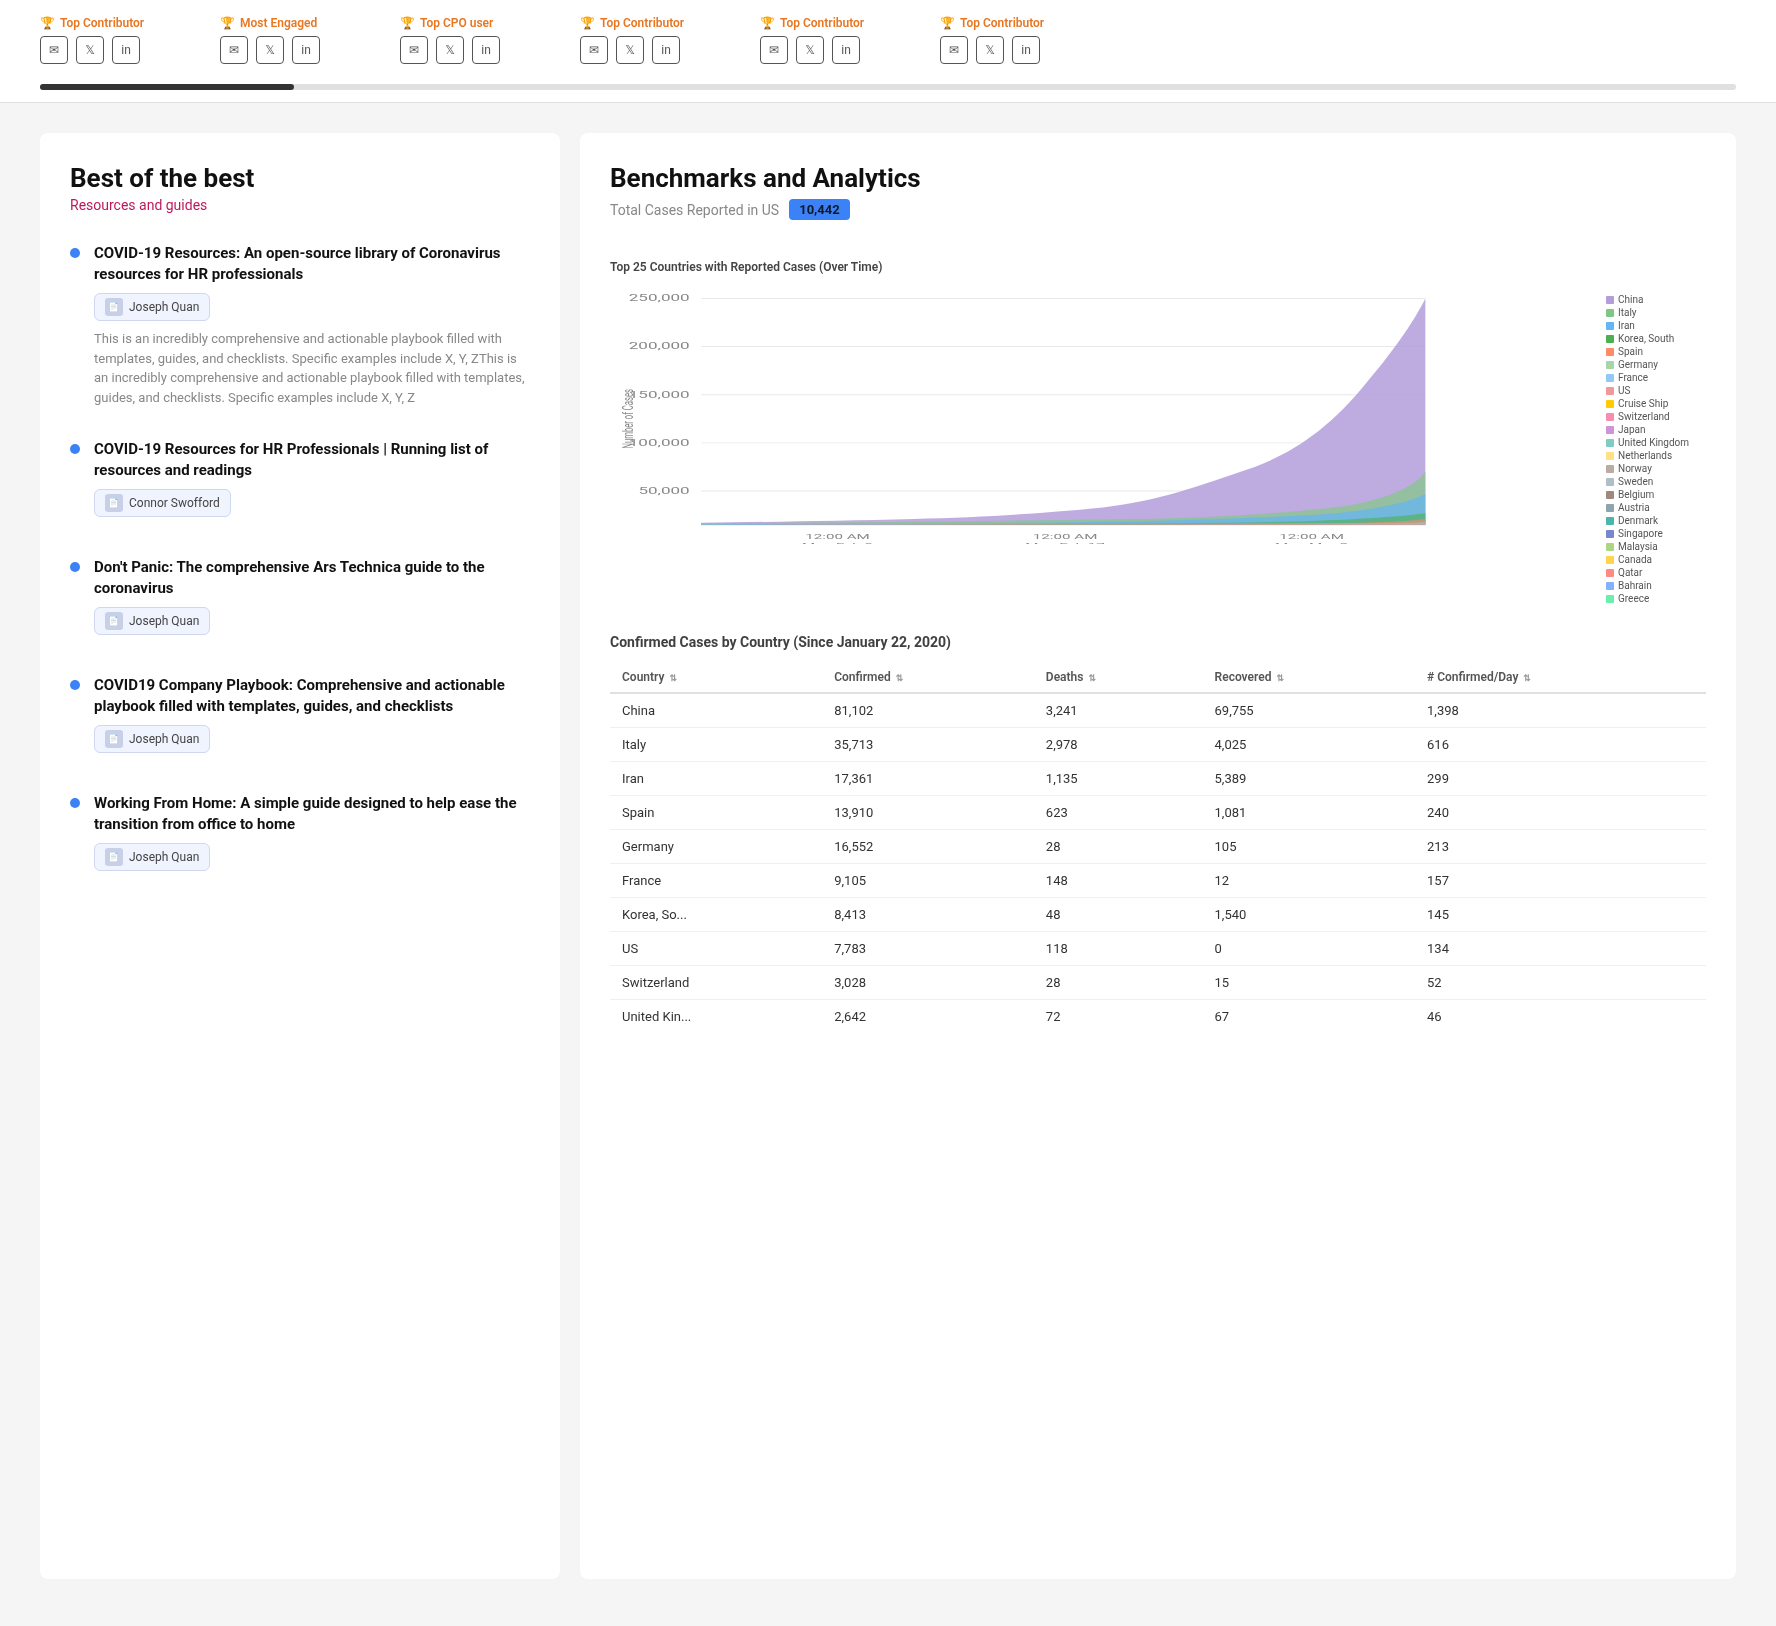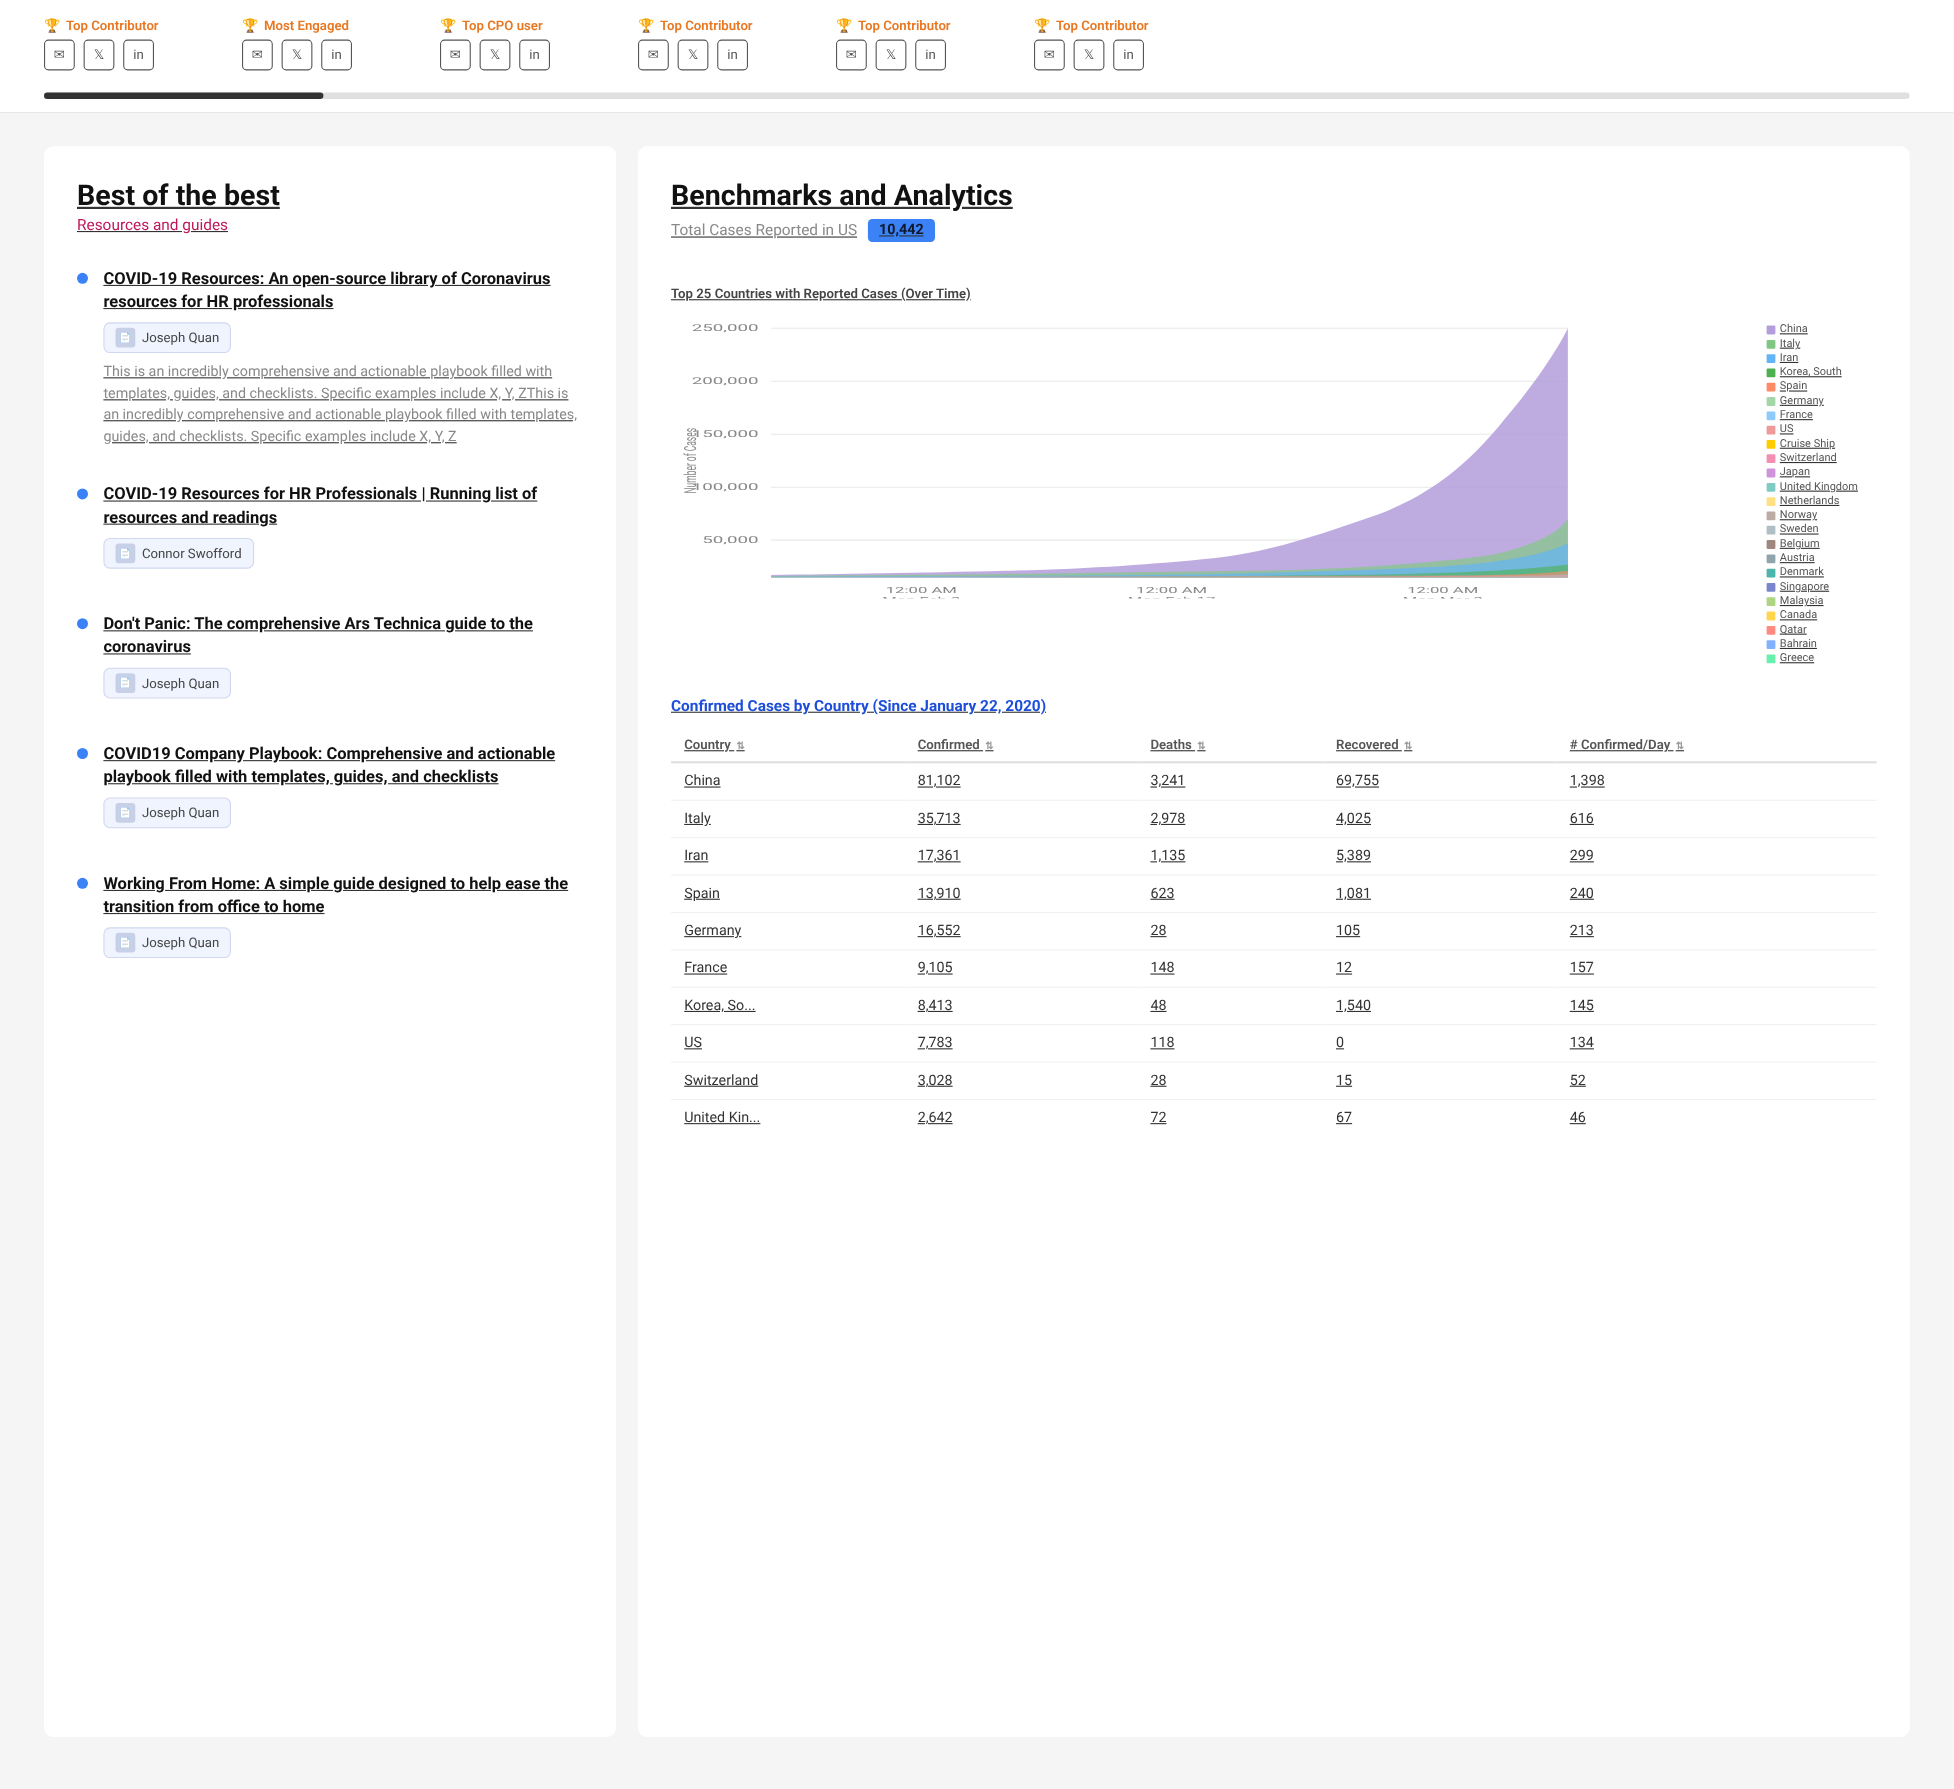--- a/index.html
+++ b/index.html
@@ -69,21 +69,20 @@
       border-radius: 3px;
     }
 
     
     .main-content {
       display: flex;
       gap: 0;
       padding: 30px 40px;
       background: #f5f5f5;
       min-height: calc(100vh - 120px);
-      text-decoration: underline;
     }
 
     
     .left-panel {
       flex: 0 0 520px;
       background: #fff;
       border-radius: 8px;
       padding: 30px;
       margin-right: 20px;
     }
@@ -227,21 +226,21 @@
       height: 8px;
       border-radius: 1px;
       flex-shrink: 0;
     }
 
     
     .table-section {}
     .table-title {
       font-size: 14px;
       font-weight: 700;
-      color: #1d4ed8;
+      color: #404040;
       margin-bottom: 12px;
     }
     .data-table {
       width: 100%;
       border-collapse: collapse;
     }
     .data-table th {
       text-align: left;
       font-size: 12px;
       font-weight: 600;

